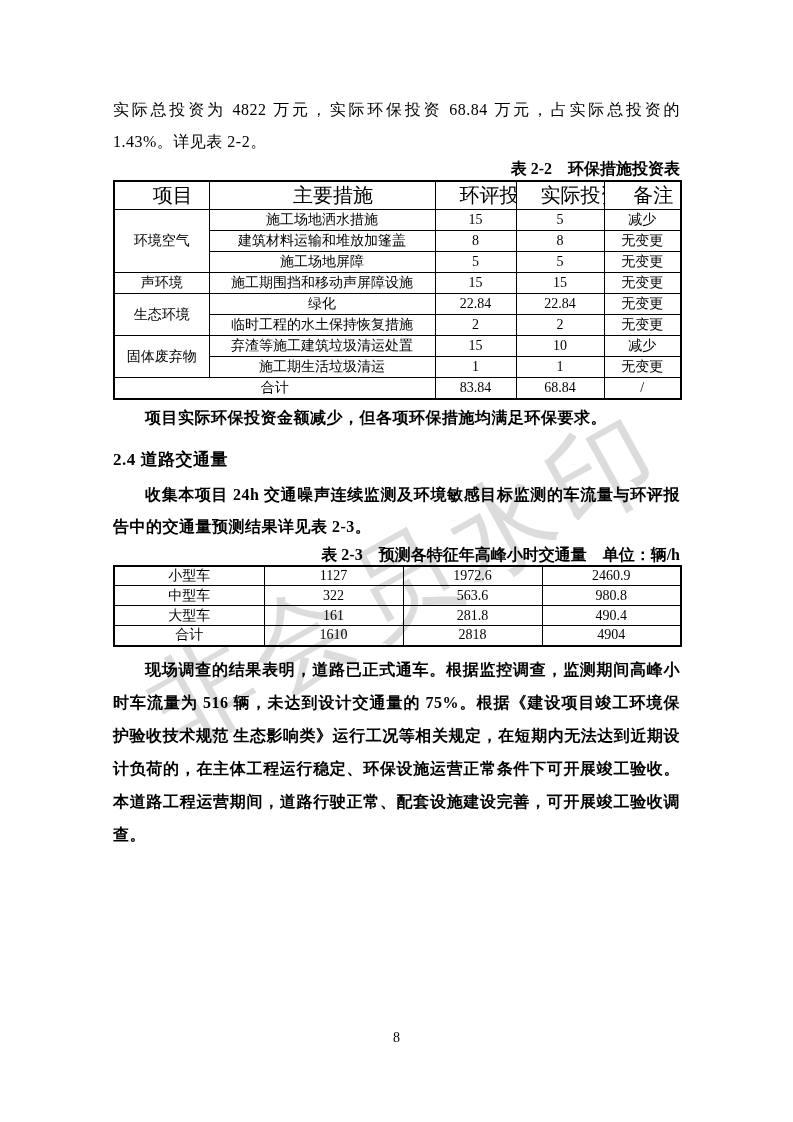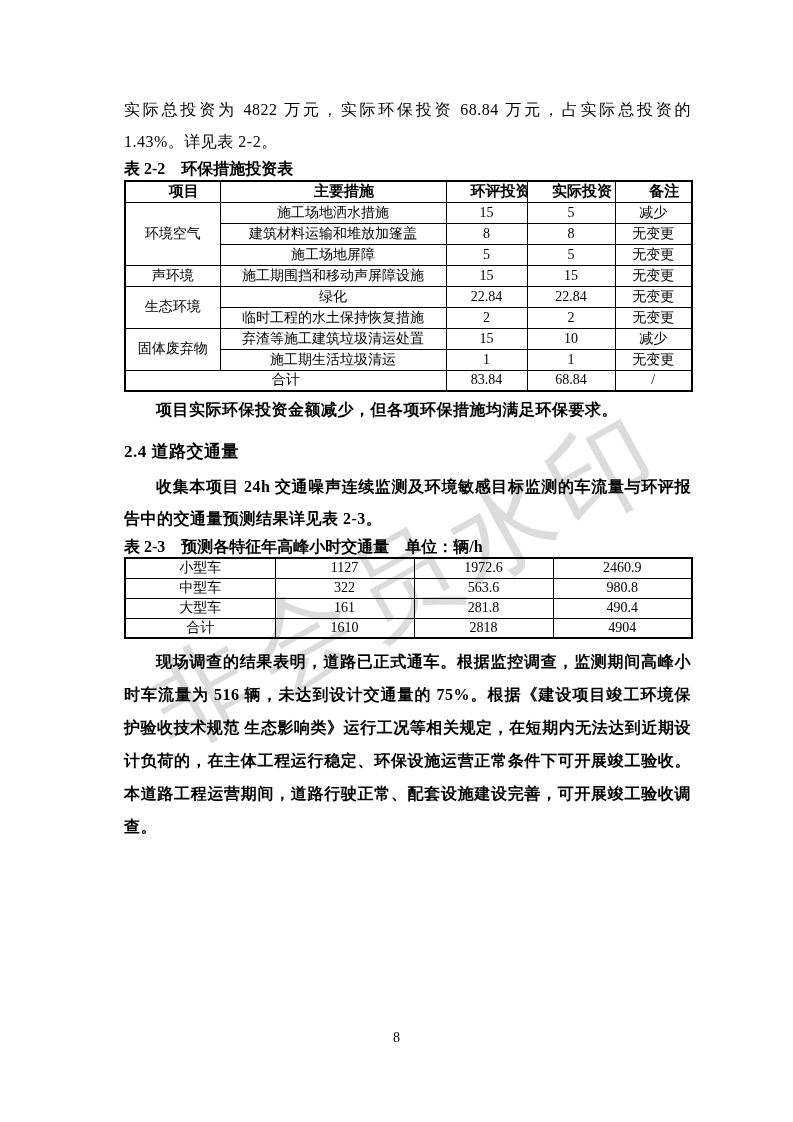--- a/index.html
+++ b/index.html
@@ -21,21 +21,21 @@
     font-size: 104px;
     letter-spacing: 10px;
     color: #dcdcdc;
     white-space: nowrap;
     z-index: 0;
     font-family: "Liberation Serif", "DejaVu Serif", serif;
     user-select: none;
   }
   .content {
     position: absolute;
-    left: 124px;
+    left: 113px;
     top: 94px;
     width: 567px;
     z-index: 1;
   }
   p.body-text {
     margin: 0;
     font-size: 16px;
     line-height: 32px;
     text-align: justify;
     letter-spacing: 0.5px;
@@ -44,21 +44,21 @@
   p.after-table { margin-top: 2px; }
   p.closing { margin-top: 6px; line-height: 33px; }
   .section-heading {
     margin: 14px 0 8px 0;
     font-size: 17px;
     font-weight: bold;
     letter-spacing: 0.5px;
   }
   .table-caption {
     font-weight: bold;
-    text-align: left;
+    text-align: right;
     font-size: 16px;
     line-height: 22px;
     margin: 0 0 0 0;
   }
   .caption-23 { margin-top: 2px; margin-bottom: 0; line-height: 20px; }
   table.doc-table {
     border-collapse: collapse;
     width: 567px;
     table-layout: fixed;
     border: 2px solid #000;
@@ -67,21 +67,21 @@
     border: 1px solid #000;
     text-align: center;
     vertical-align: middle;
     padding: 0 2px;
     font-size: 14px;
     font-weight: normal;
     overflow: hidden;
     white-space: nowrap;
   }
   table.t22 td, table.t22 th { height: 21px; }
-  table.t22 th { font-weight: bold; font-size: 15px; padding-left: 24px; }
+  table.t22 th { font-weight: normal; font-size: 20px; padding-left: 24px; }
   table.t23 td, table.t23 th { height: 20px; }
   .page-number {
     position: absolute;
     left: 0; right: 0;
     top: 1030px;
     text-align: center;
     font-size: 14px;
     z-index: 1;
   }
 </style>

